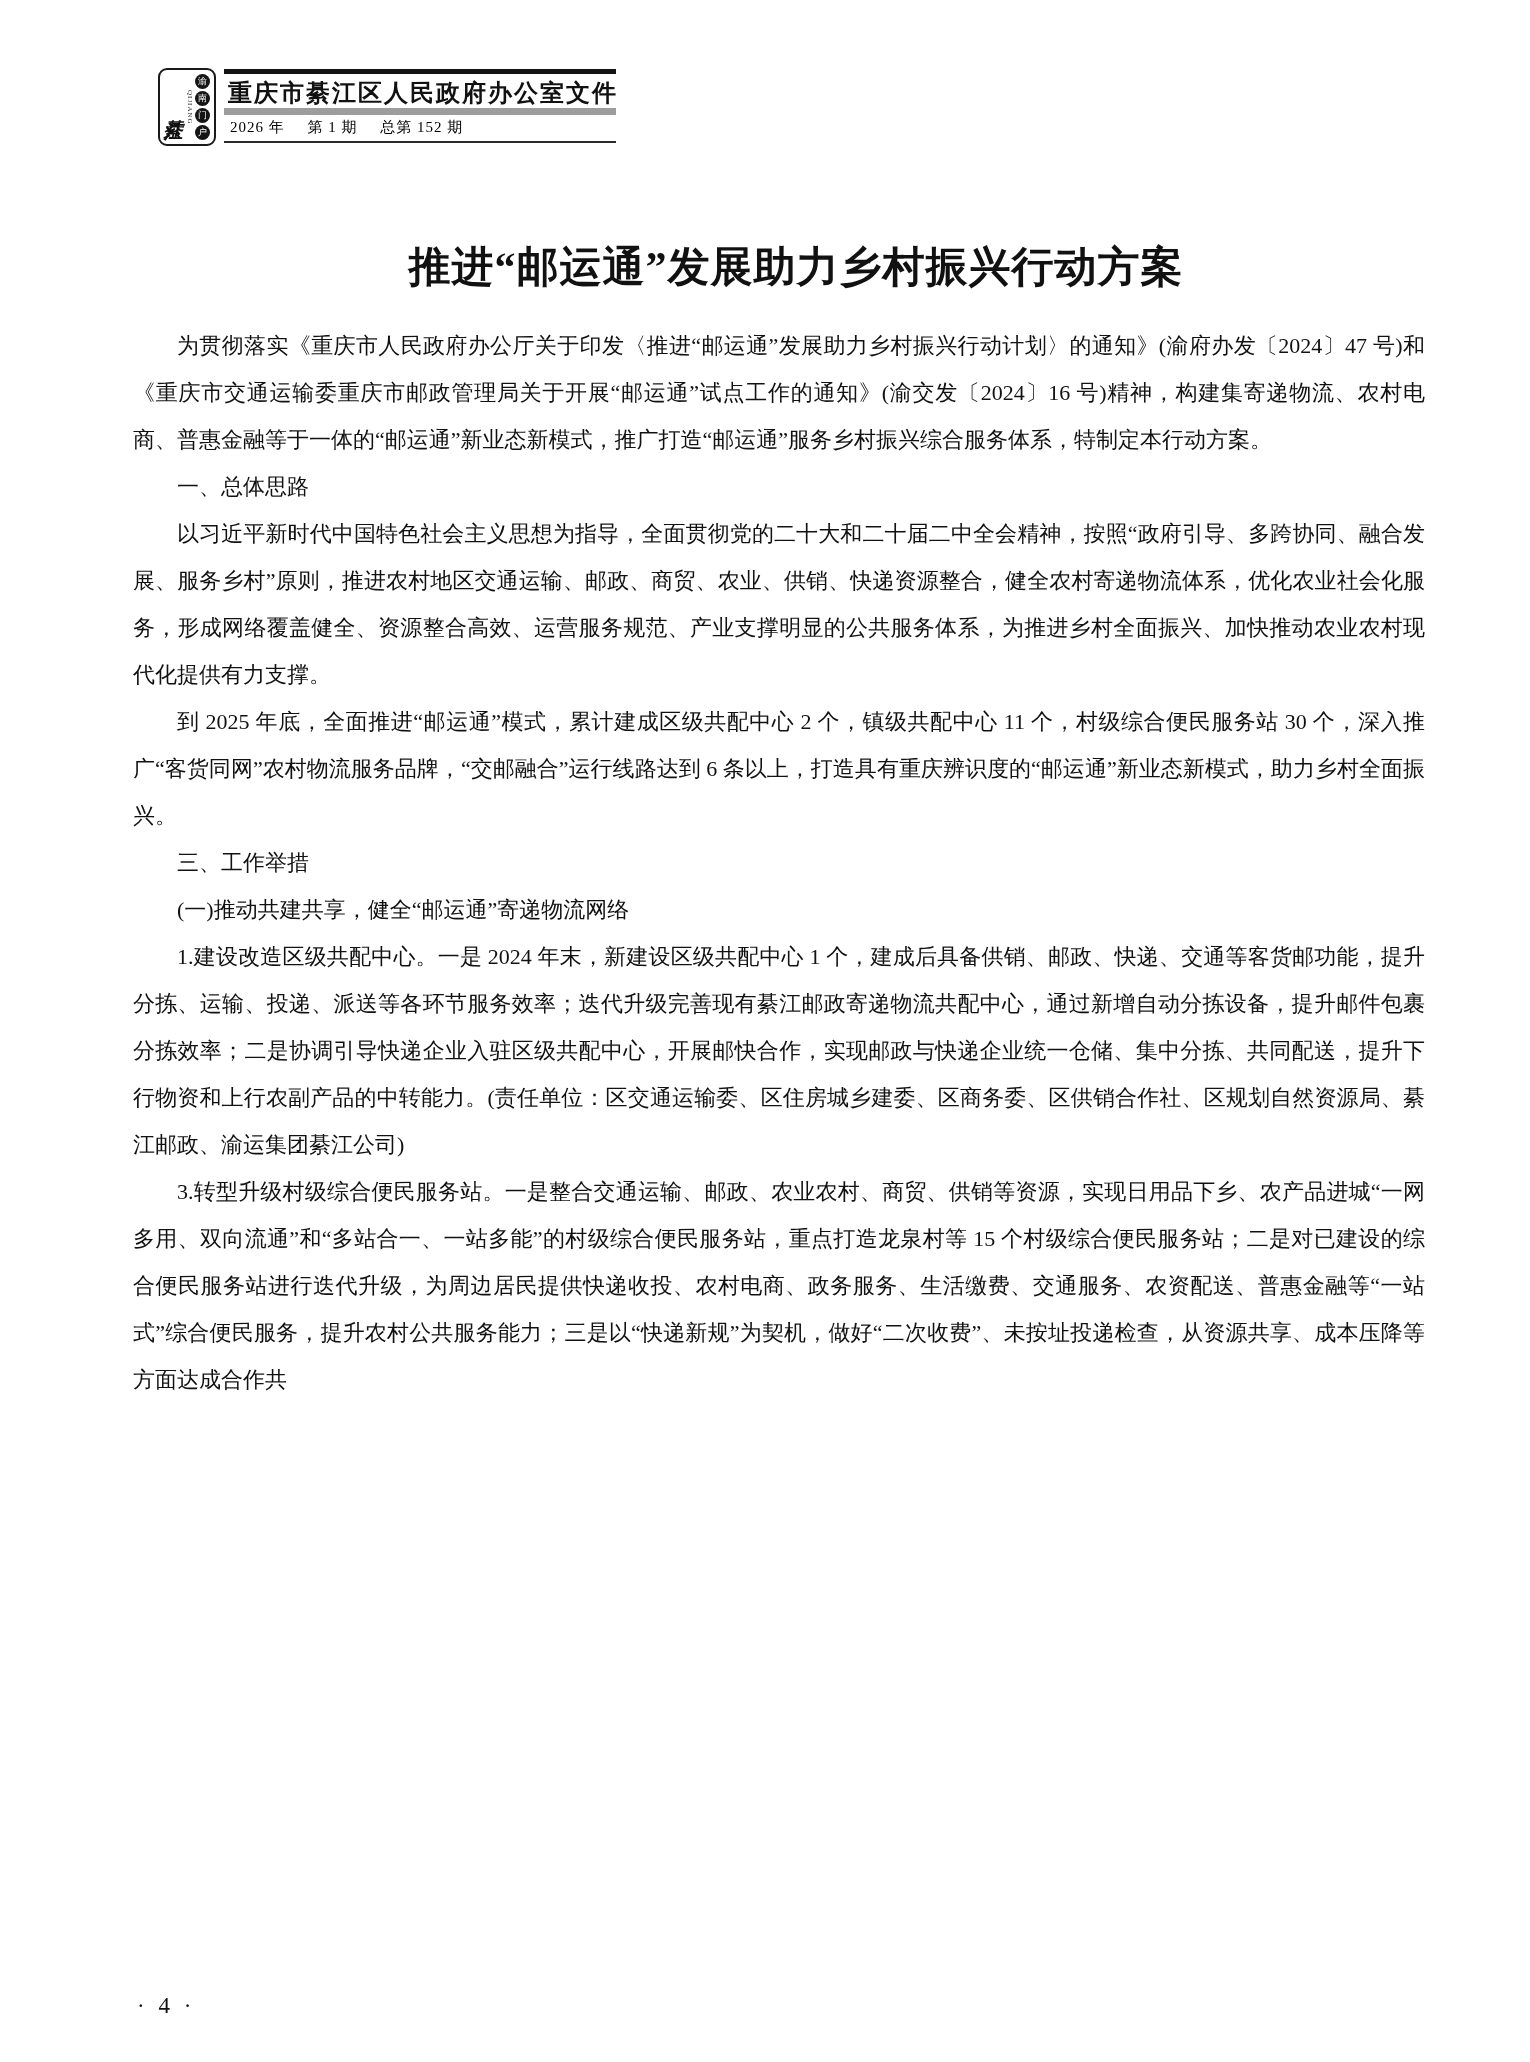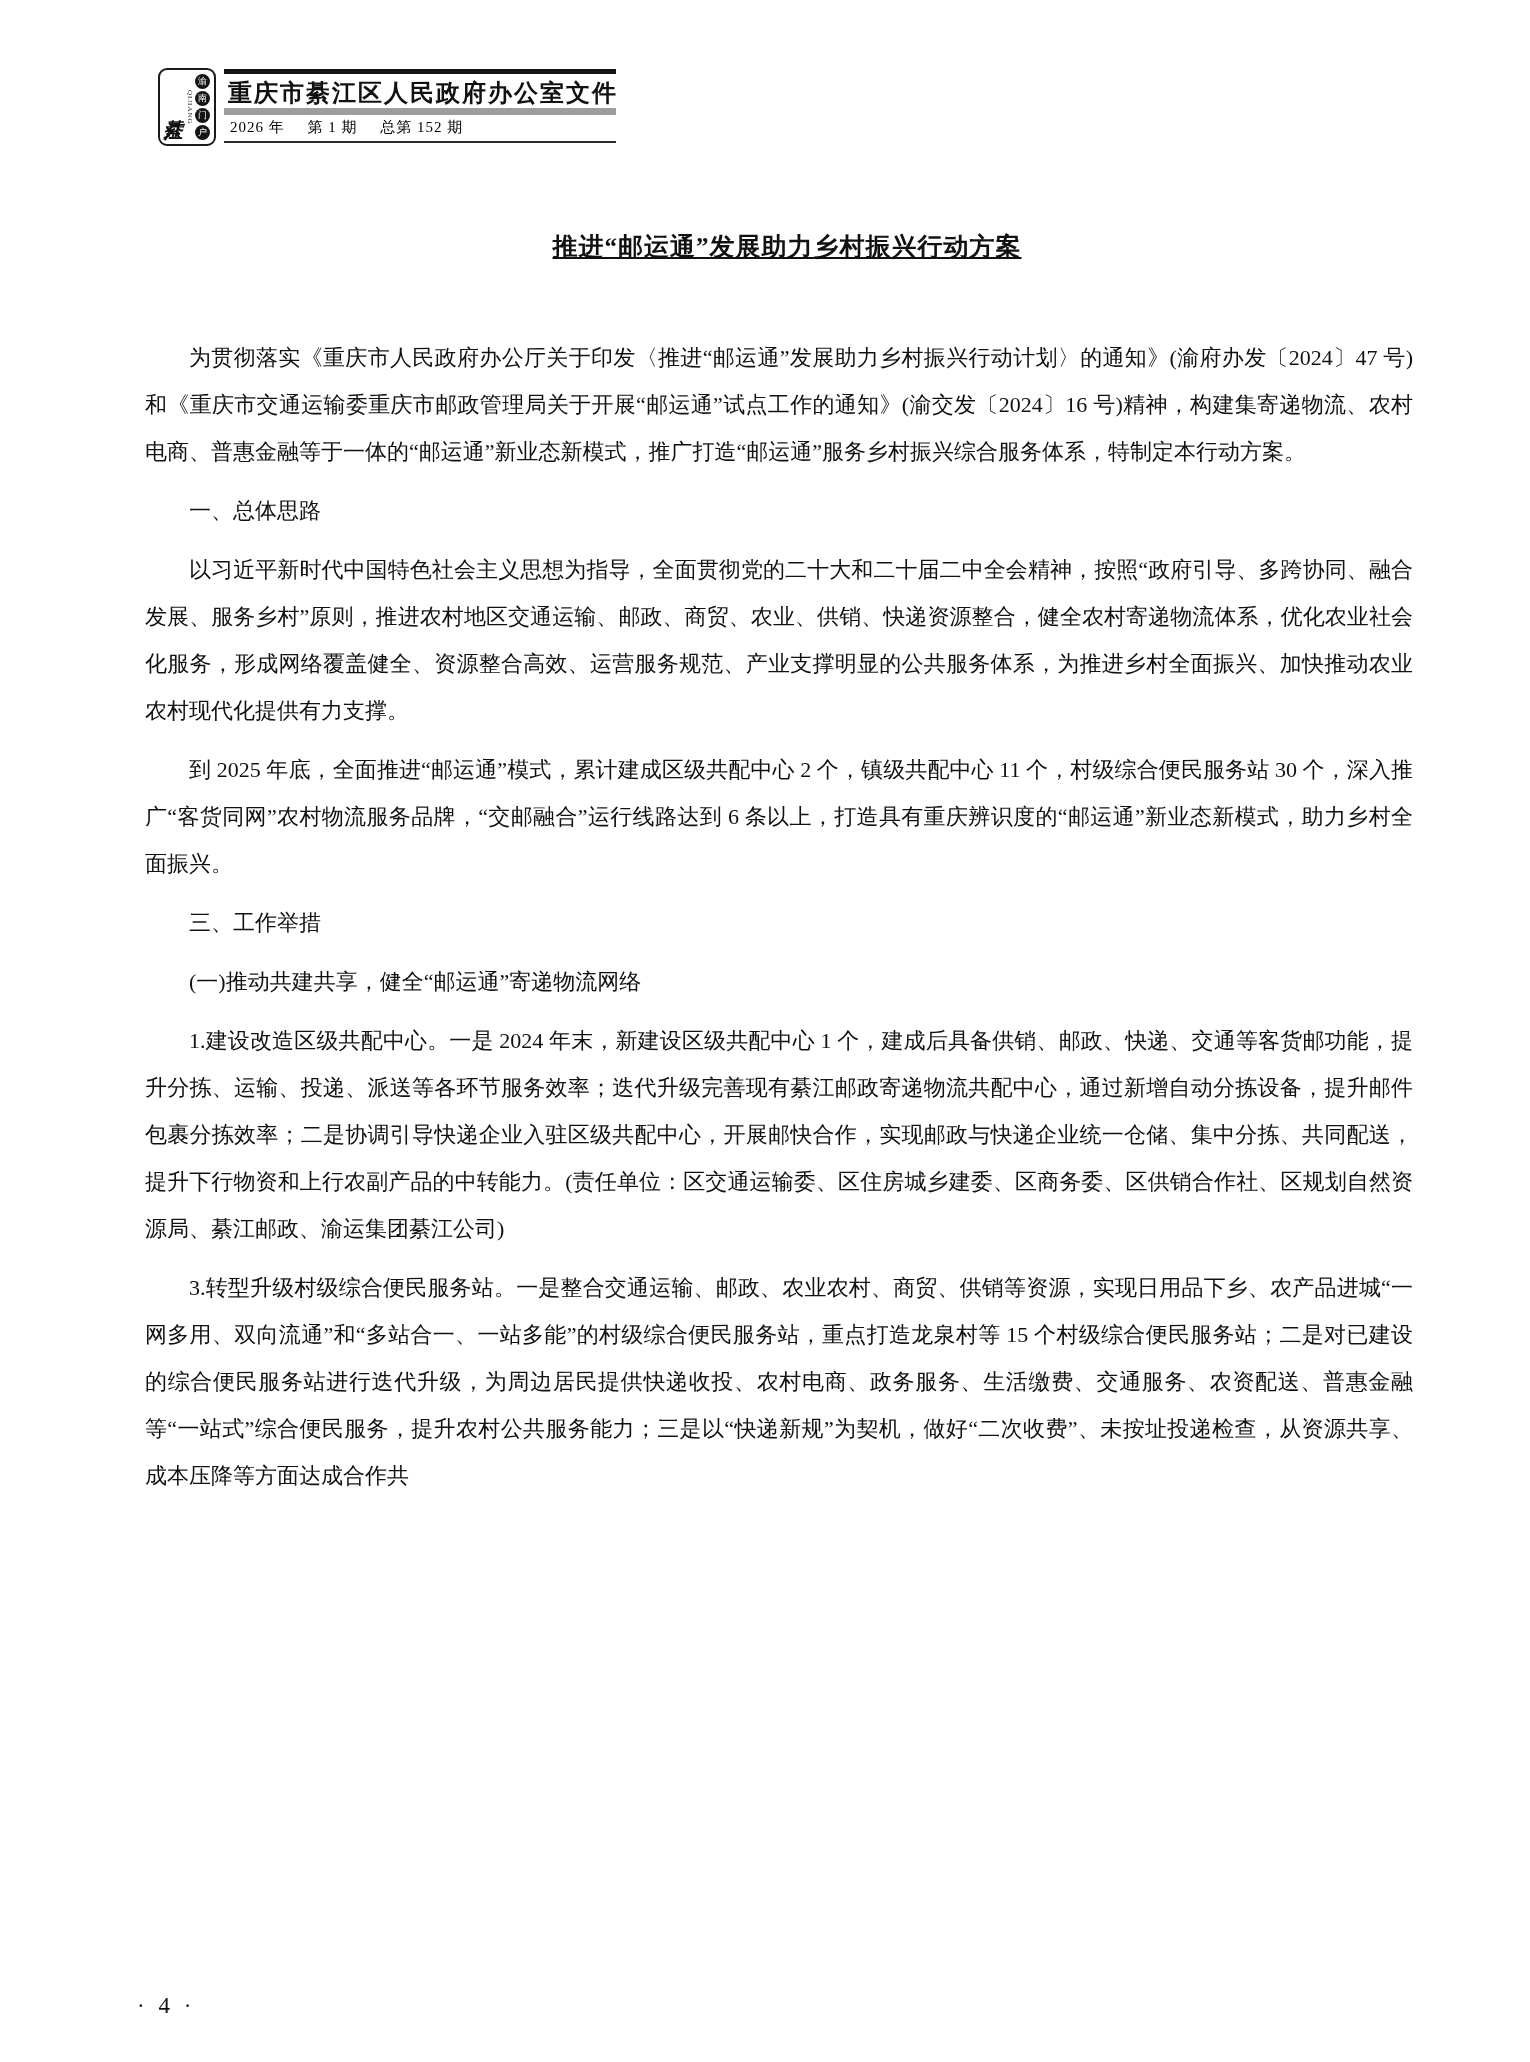--- a/index.html
+++ b/index.html
@@ -55,30 +55,30 @@
   .issue-line {
     position:absolute; left:6px; top:61px; width:100%;
     font-size:15px; color:#000000; letter-spacing:1px; white-space:nowrap;
   }
   .issue-line span { margin-right:18px; }
   .bar-thin { position:absolute; left:0; top:84px; width:100%; height:2px; background:#2a2a2a; }
 
   
   .doc-title {
     position:absolute; left:133px; top:222px; width:1292px;
-    margin:8px;
+    margin:17px;
     text-align:center;
-    font-size:25px; font-weight:bold; letter-spacing:1px;text-decoration:underline;
+    font-size:42px; font-weight:bold; letter-spacing:1px;
   }
   .doc-body {
     position:absolute; left:133px; top:322px; width:1292px;
     font-size:22px; line-height:47px;
     text-align:justify;
   }
-  .blk { margin:12px; text-indent:2em; }
+  .blk { margin:0; text-indent:2em; }
 
   .page-footer {
     position:absolute; left:137px; top:1993px;
     font-size:23px; letter-spacing:4px;
   }
 </style>
 </head>
 <body>
 
 <div class="page">

